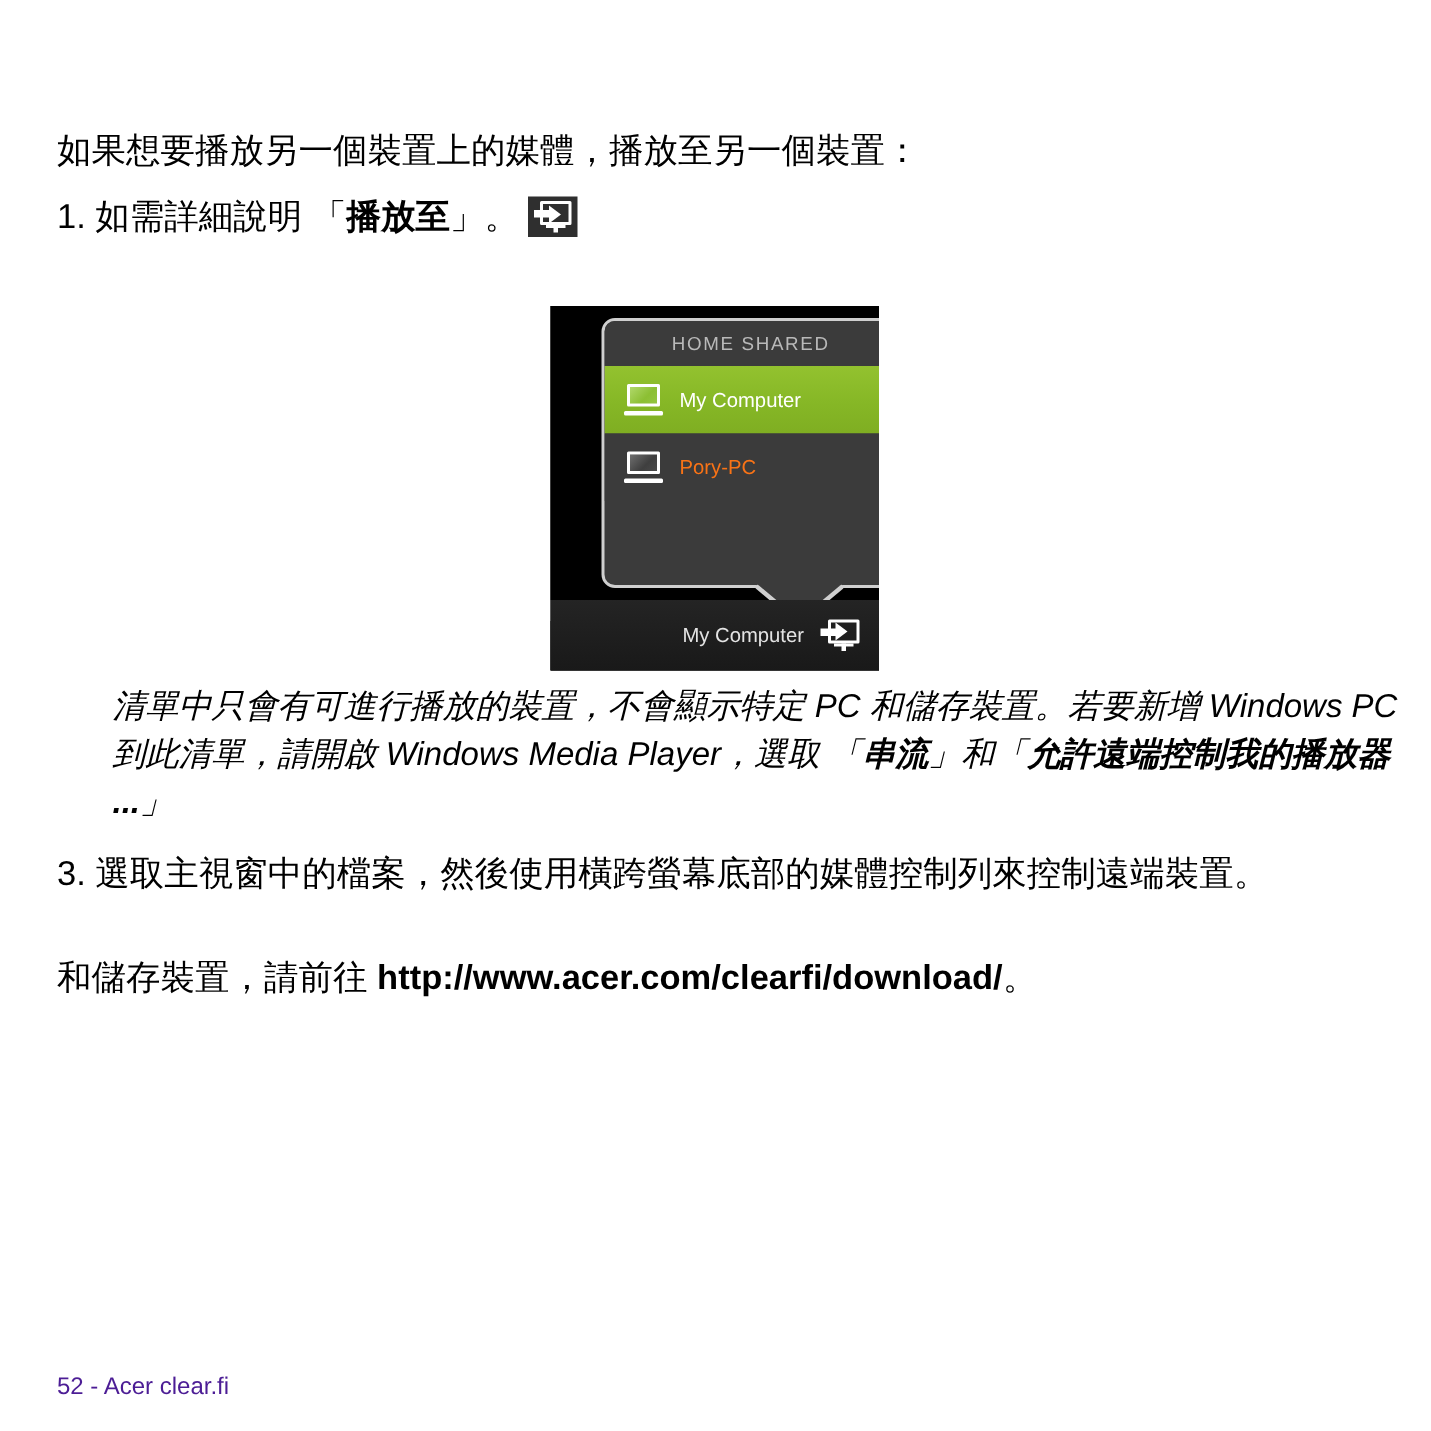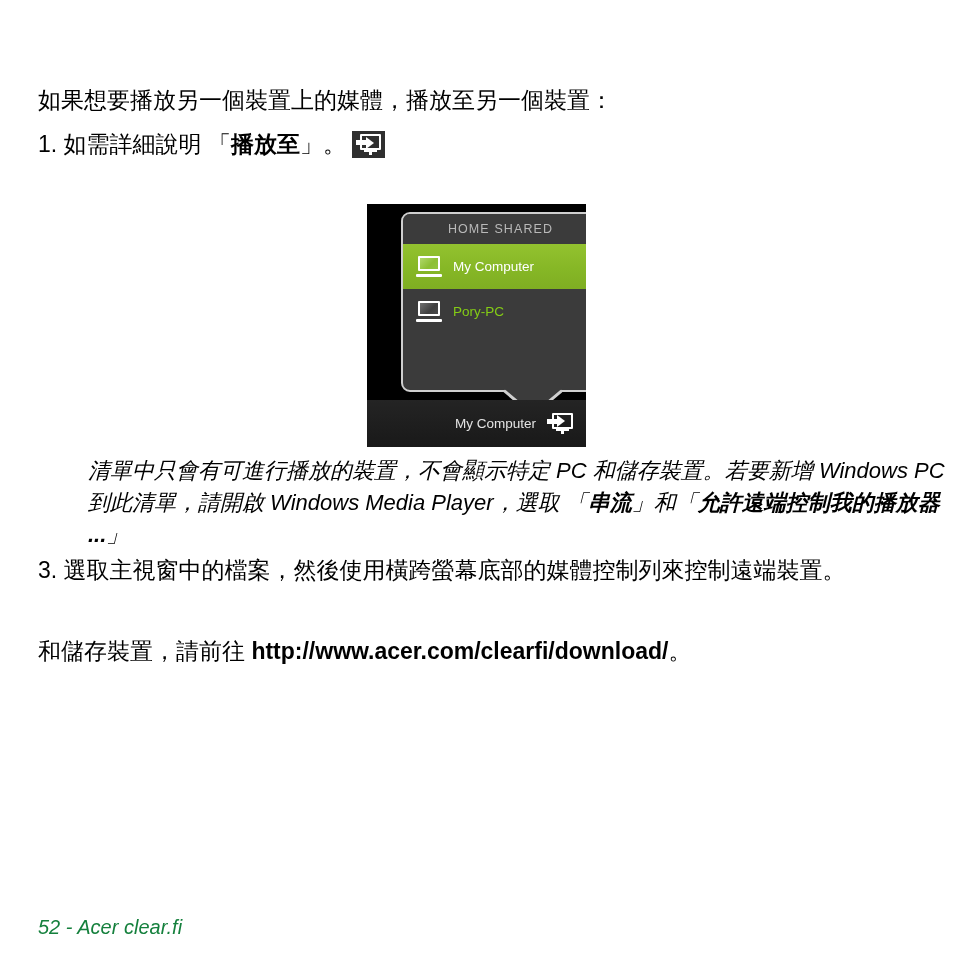--- a/index.html
+++ b/index.html
@@ -53,21 +53,21 @@
     font-size: 23px;
     line-height: 1.42;
     white-space: nowrap;
   }
   .step-1 { left: 38px; top: 128px; }
   .step-2 { left: 38px; top: 165px; }
 
   .step-3 {
     position: absolute;
     left: 38px;
-    top: 554px;
+    top: 566px;
     width: 890px;
     font-size: 23px;
     line-height: 1.45;
   }
   .step-3 .body-indent {
     display: block;
     padding-left: 30px;
     text-indent: -30px;
   }
 
@@ -86,44 +86,42 @@
 
   
   .note {
     position: absolute;
     left: 75px;
     top: 455px;
     width: 860px;
     font-size: 22px;
     line-height: 1.46;
     font-style: italic;
-    margin-left: 13px;
   }
   .note .bi { font-weight: 700; font-style: italic; }
 
   
   .urlline {
     position: absolute;
     left: 38px;
     top: 636px;
     font-size: 23px;
     white-space: nowrap;
   }
   .urlline .url {
     font-weight: 700;
   }
 
   
   .footer {
     position: absolute;
     left: 38px;
     top: 916px;
-    font-size: 20px;
-    font-style: italic;
-    color: #15803d;
+    font-size: 16px;
+    color: #4c1d95;
     white-space: nowrap;
   }
 
   
   .widget {
     position: absolute;
     left: 367px;
     top: 204px;
     width: 219px;
     height: 243px;
@@ -163,21 +161,21 @@
   }
 
   .dev-list { }
 
   .dev-item {
     height: 45px;
     display: flex;
     align-items: center;
     padding-left: 13px;
     background: #3b3b3b;
-    color: #84cc16;
+    color: #f97316;
     font-size: 13.5px;
   }
   .dev-item.selected {
     background: linear-gradient(to bottom, #93c22f 0%, #86b726 55%, #7fae22 100%);
     color: #ffffff;
   }
 
   .laptop-icon {
     width: 26px;
     height: 21px;

